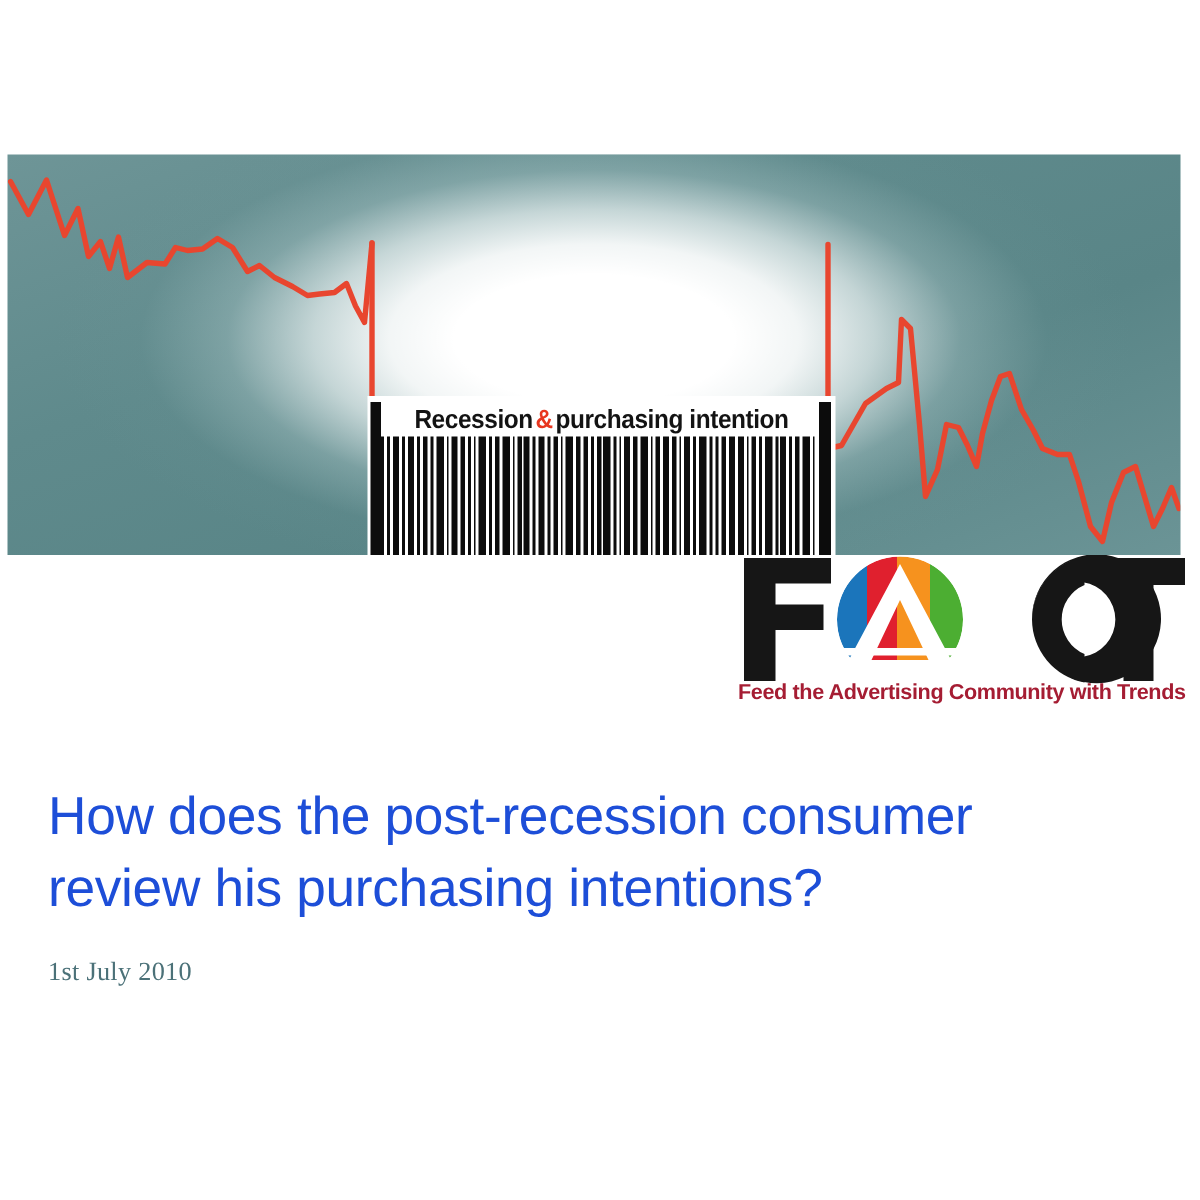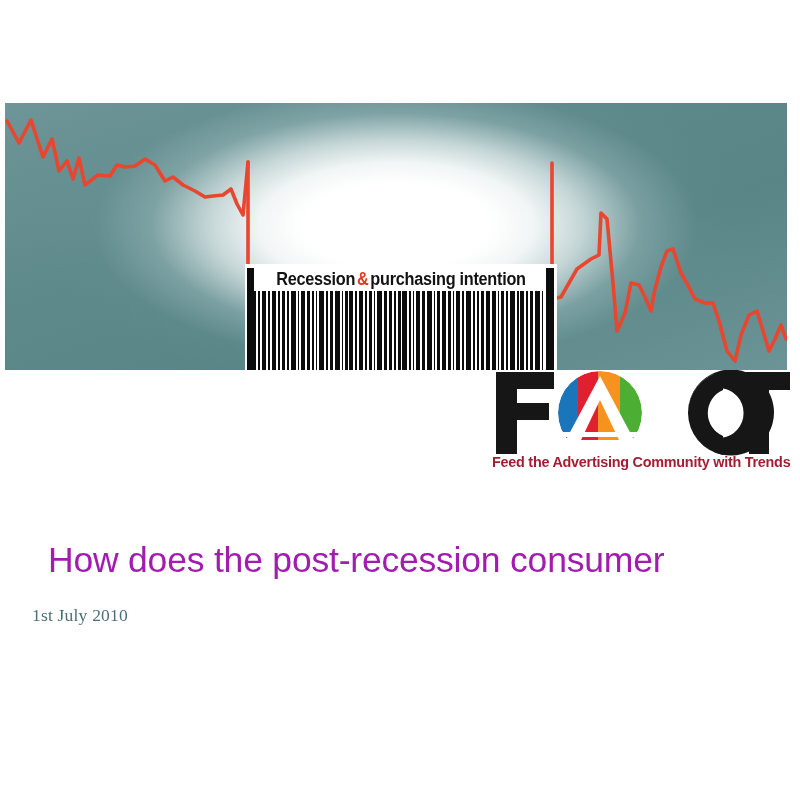--- a/index.html
+++ b/index.html
@@ -126,26 +126,26 @@
   }
 
   
   .title-block {
     position: absolute;
     left: 32px;
     top: 520px;
     width: 730px;
   }
   .page-title {
-    margin: 16px;
+    margin: 0;
     font-family: "Liberation Sans", sans-serif;
     font-weight: normal;
     font-size: 35.5px;
     line-height: 48px;
-    color: #a21caf;
+    color: #1d4ed8;
     letter-spacing: -0.2px;
   }
   .page-date {
     margin: 20px 0 0 0;
     font-family: Liberation Serif, serif;
     font-weight: normal;
     font-size: 17.5px;
     line-height: 22px;
     color: #4b7178;
     letter-spacing: 0.2px;
@@ -264,15 +264,16 @@
     <path fill="#161616" d="M196,43 A43,43 0 0 0 231,85 L231,66 A25,25 0 0 1 231,20 L231,1 A43,43 0 0 0 196,43 Z"></path>
 
     <path fill="#161616" d="M236,2 L298,2 L298,20 L277,20 L277,84 L257,84 L257,20 L236,20 Z"></path>
   </svg>
   <div class="logo-tagline">Feed the Advertising Community with Trends</div>
 </div>
 
 <div class="title-block">
   <h1 class="page-title">
     <span>How does the post-recession consumer</span><br>
+    <span>review his purchasing intentions?</span>
   </h1>
   <p class="page-date">1st July 2010</p>
 </div>
 
 </body></html>

